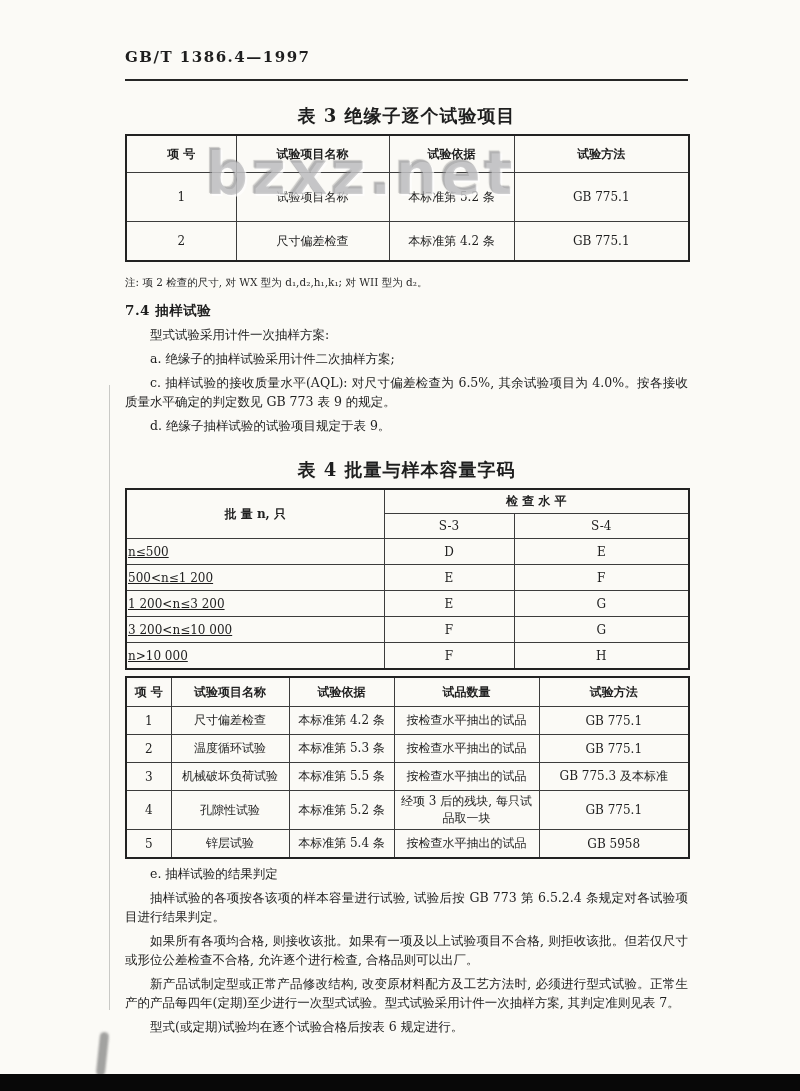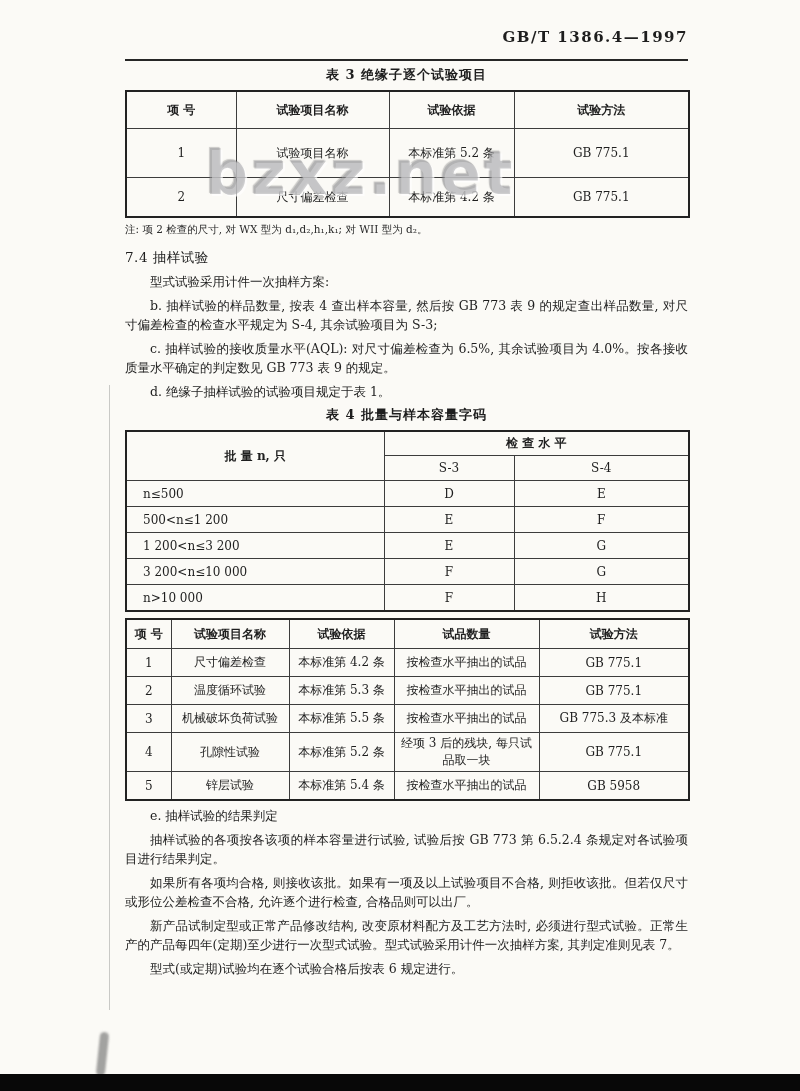--- a/index.html
+++ b/index.html
@@ -15,35 +15,35 @@
     width:800px;height:1091px;
     background:#fbfaf6;
     overflow:hidden;
   }
   .content{
     position:absolute;
     left:125px;top:0;
     width:563px;
   }
   .doc-header{
-    padding-top:28px;
-    text-align:right;
+    padding-top:48px;
+    text-align:left;
     font-size:15px;
     font-weight:700;
     letter-spacing:1.5px;
   }
   .rule{
     margin-top:13px;
     border-top:2.5px solid #262626;
     height:0;
   }
   .table-title{
-    margin-top:5px;
+    margin-top:23px;
     text-align:center;
-    font-size:13px;
+    font-size:18px;
     font-weight:600;
     letter-spacing:1px;
   }
   table{
     margin-top:6px;
     width:563px;
     border-collapse:collapse;
     table-layout:fixed;
     font-size:12px;
     border:2px solid #222;
@@ -52,41 +52,41 @@
     border:1px solid #3c3c3c;
     text-align:center;
     vertical-align:middle;
     padding:2px 4px;
     overflow:hidden;
   }
   .t3 .th-row td{height:32px;font-weight:600;}
   .t3 .r1 td{height:44px;}
   .t3 .r2 td{height:34px;}
   .note{
-    margin-top:5px;
+    margin-top:14px;
     font-size:10.5px;
     color:#2a2a2a;
   }
   .sec-h{
     margin-top:12px;
     font-size:13.5px;
-    font-weight:400;
+    font-weight:700;
     letter-spacing:0.5px;
   }
   .para{
     margin:5px 0 0 0;
     font-size:12.5px;
     line-height:19px;
     text-indent:2em;
     text-align:justify;
   }
   .t4 .hr1 td{height:19px;font-weight:600;}
   .t4 .hr2 td{height:20px;font-weight:400;}
   .t4 .dr td{height:21px;}
-  .t4 td.bl{text-align:left;padding-left:16px;}
+  .t4 td.bl{text-align:left;padding-left:1px;text-decoration:underline;}
   .t5 .th-row td{height:24px;font-weight:600;}
   .t5 .dr td{height:23px;}
   .watermark{
     position:absolute;
     left:205px;top:138px;
     font-family:"DejaVu Sans","Liberation Sans",sans-serif;
     font-size:60px;
     font-weight:700;
     letter-spacing:3px;
     color:rgba(150,150,155,0.45);
@@ -156,23 +156,23 @@
         <td>本标准第 4.2 条</td>
         <td>GB 775.1</td>
       </tr>
     </tbody>
       </table>
 
     <div class="note">注: 项 2 检查的尺寸, 对 WX 型为 d₁,d₂,h₁,k₁; 对 WII 型为 d₂。</div>
 
     <div class="sec-h">7.4   抽样试验</div>
     <p class="para">型式试验采用计件一次抽样方案:</p>
-    <p class="para">b.   抽样试验的样品数量, 按表 4 查出样本容量, 然后按 GB 773 表 9 的规定查出样品数量, 对尺寸偏差检查的检查水平规定为 S-4, 其余试验项目为 S-3;</p>
+    <p class="para">a.   绝缘子的抽样试验采用计件二次抽样方案;</p>
     <p class="para">c.   抽样试验的接收质量水平(AQL): 对尺寸偏差检查为 6.5%, 其余试验项目为 4.0%。按各接收质量水平确定的判定数见 GB 773 表 9 的规定。</p>
-    <p class="para">d.   绝缘子抽样试验的试验项目规定于表 1。</p>
+    <p class="para">d.   绝缘子抽样试验的试验项目规定于表 9。</p>
 
     <div class="table-title">表 4   批量与样本容量字码</div>
 
     <table class="t4">
       <colgroup>
           <col style="width:258px">
           <col style="width:130px">
           <col style="width:175px">
         </colgroup>
       <tbody>

